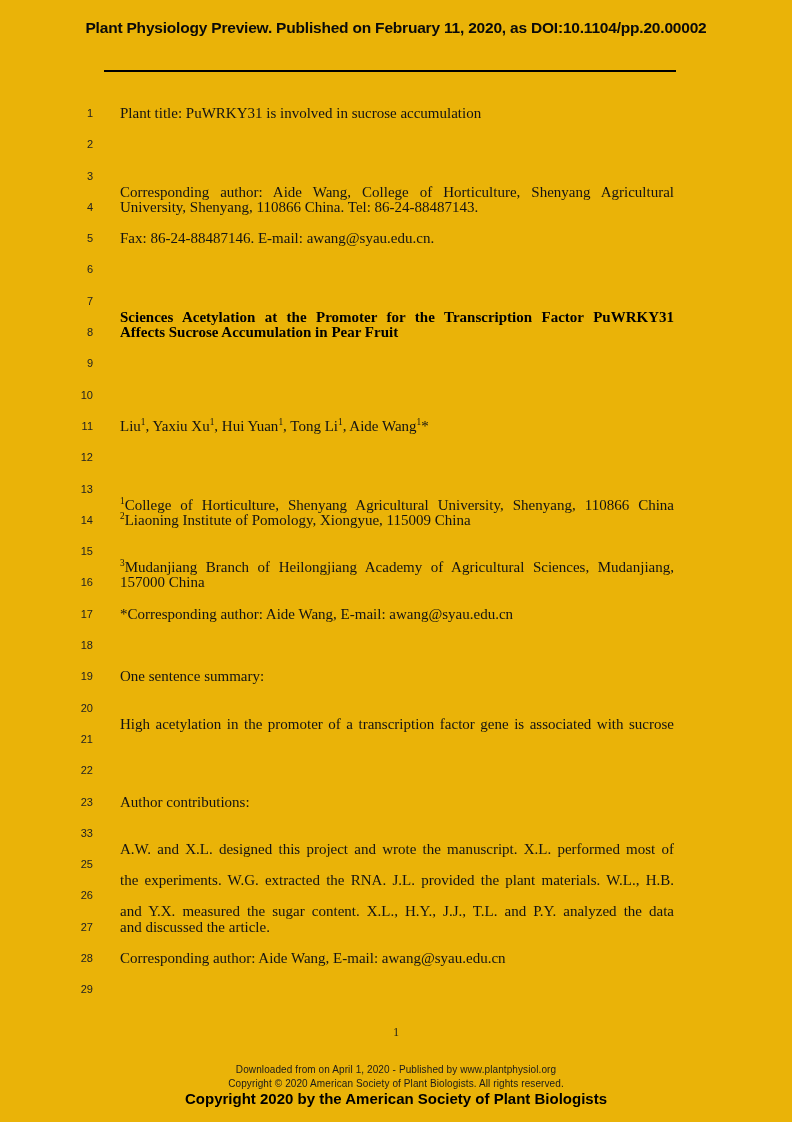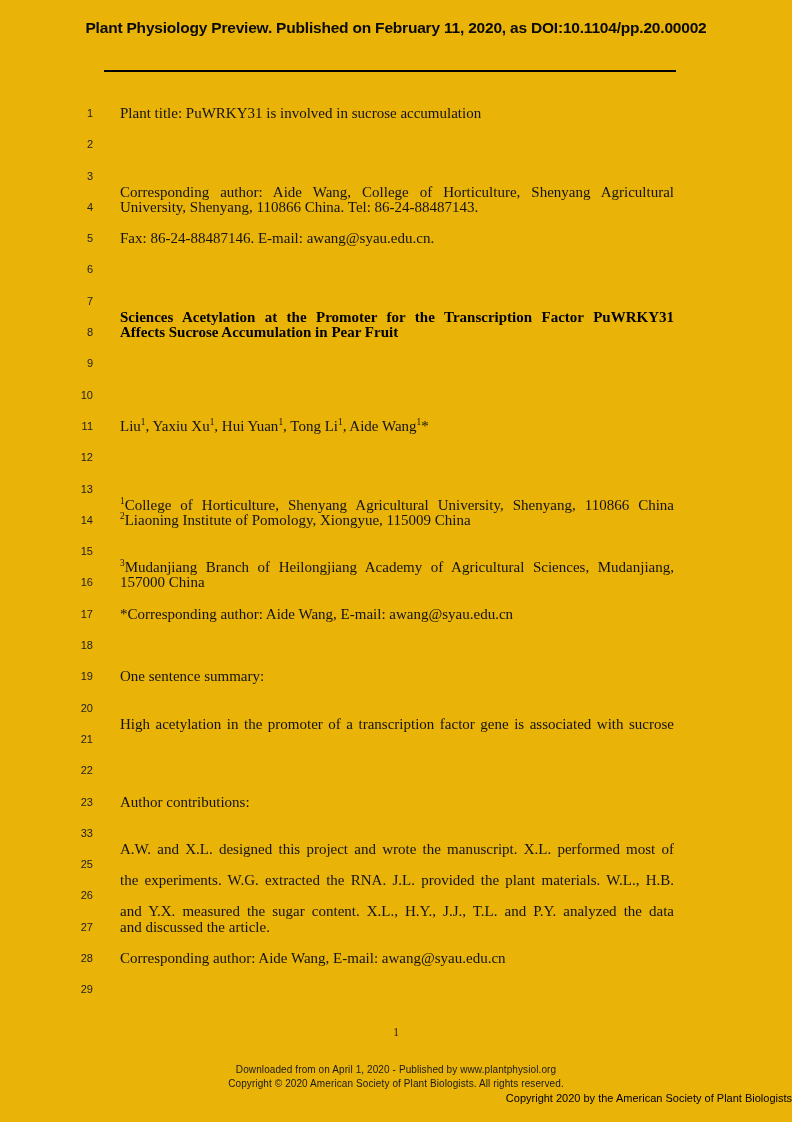--- a/index.html
+++ b/index.html
@@ -98,26 +98,25 @@
     text-align: center;
     font-family: "Liberation Sans", sans-serif;
     color: #1a1a1a;
   }
   .footer-line {
     font-size: 10px;
     line-height: 13.5px;
     letter-spacing: 0.1px;
   }
   .footer-line.bold {
-    font-size: 11px;
+    font-size: 15px;
     line-height: 17px;
-    font-weight: 400;
+    font-weight: 700;
     color: #000000;
     letter-spacing: 0;
-    text-align: right;
   }
 </style>
 </head>
 <body>
 
 <div class="page">
 
   <div class="preview-notice">Plant Physiology Preview. Published on February 11, 2020, as DOI:10.1104/pp.20.00002</div>
 
   <div class="header-rule"></div>

